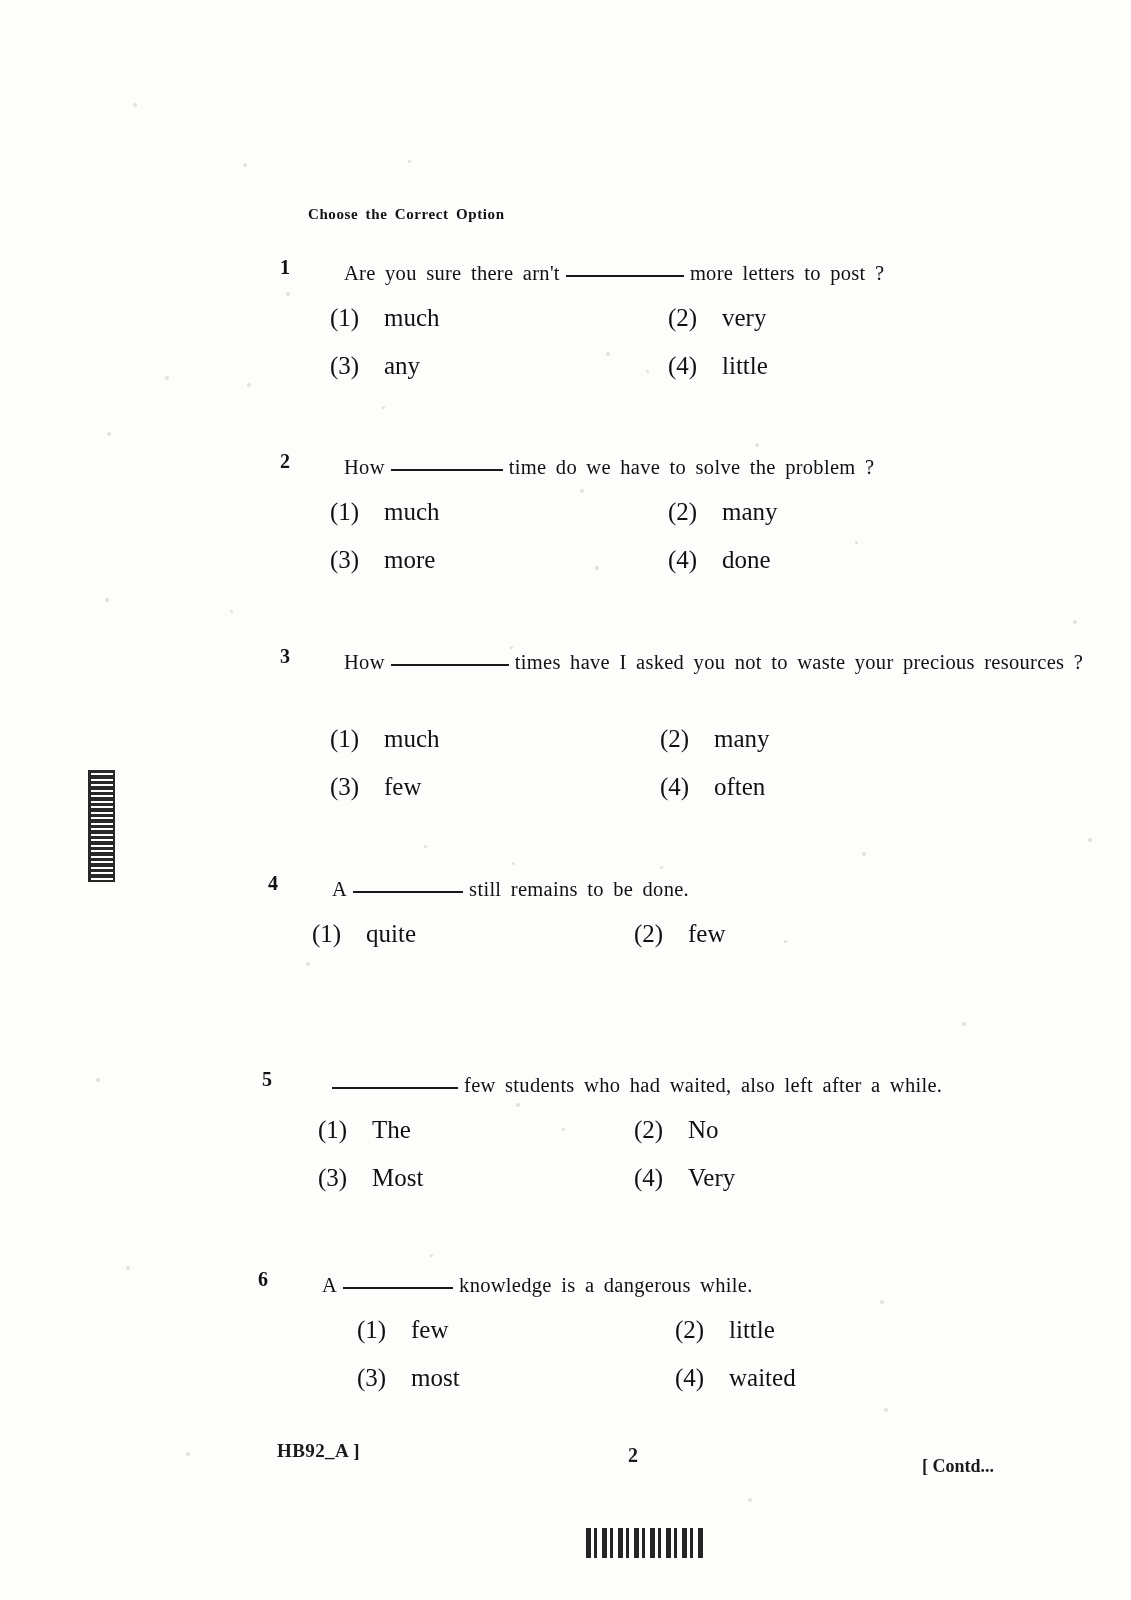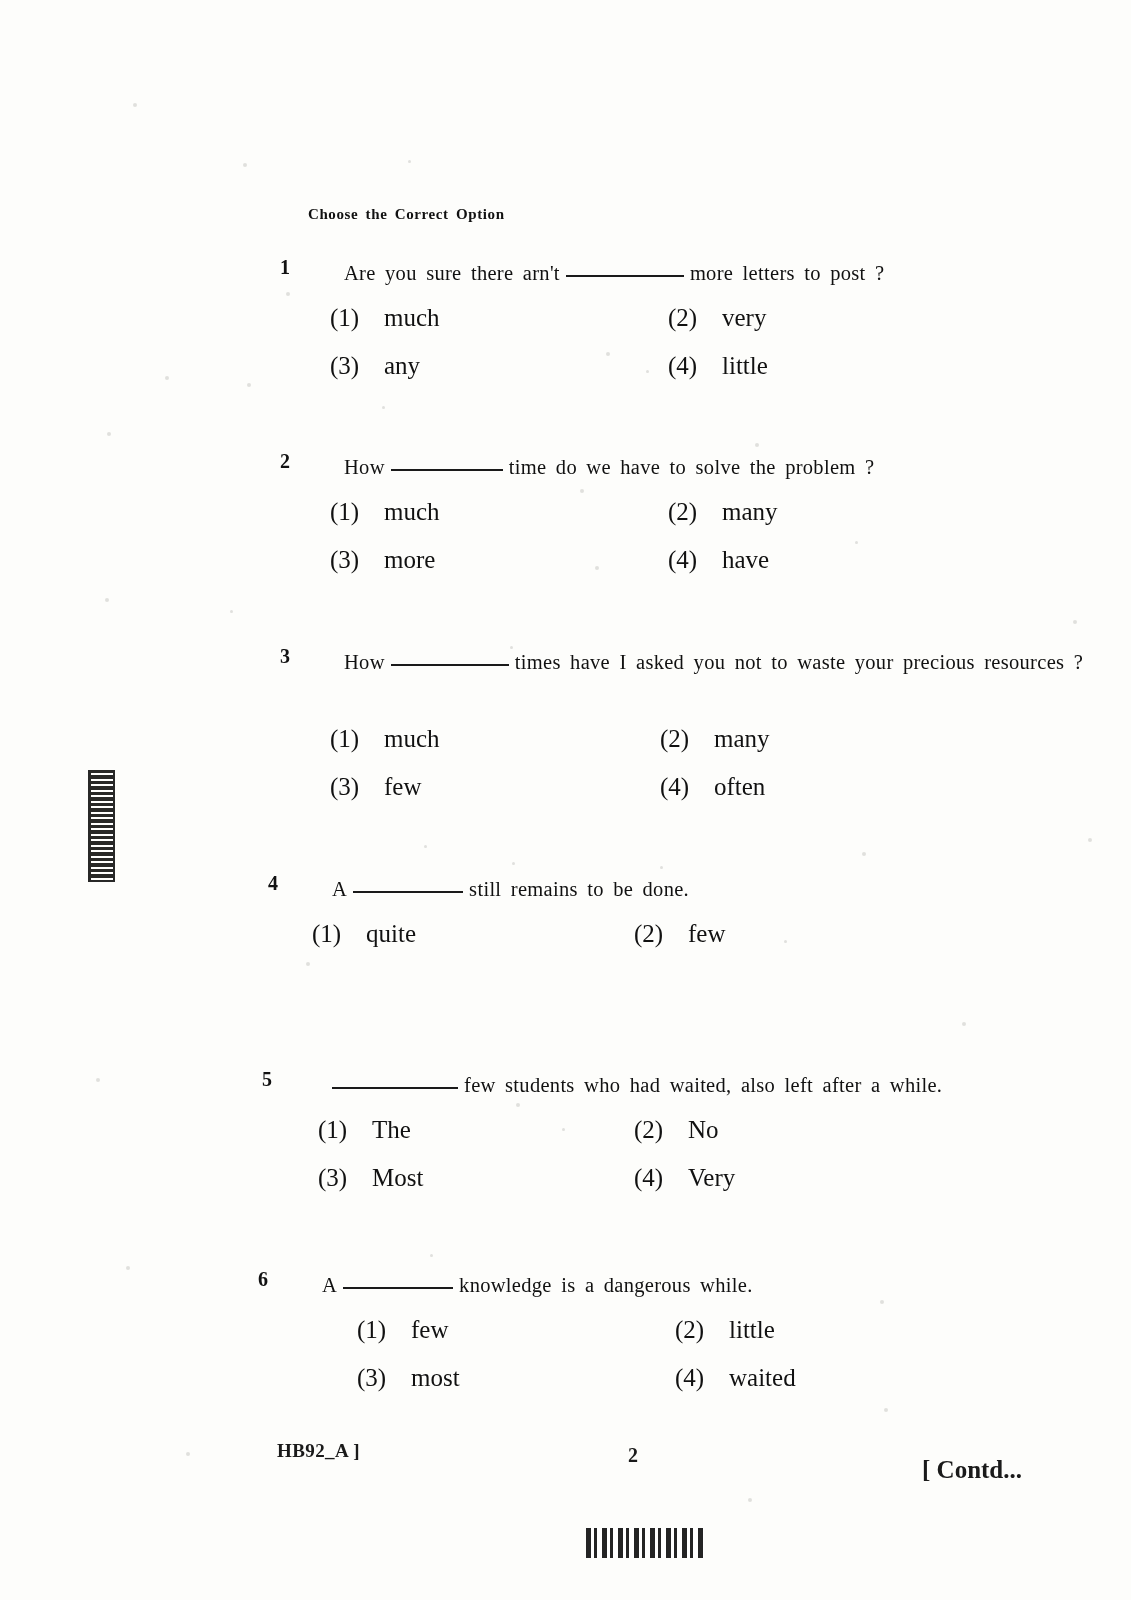--- a/index.html
+++ b/index.html
@@ -107,21 +107,21 @@
     left: 628px;
     top: 1444px;
     font-weight: bold;
     font-size: 20px;
   }
   .footer-right {
     position: absolute;
     left: 922px;
     top: 1456px;
     font-weight: bold;
-    font-size: 25px;
+    font-size: 18px;
   }
   
   .side-mark {
     position: absolute;
     left: 88px;
     top: 770px;
     width: 22px;
     height: 112px;
     background:
       repeating-linear-gradient(to bottom,
@@ -217,21 +217,21 @@
       <div class="qtext">
         <span>How</span><span class="blank" style="width:112px;"></span><span>time do we have to solve the problem ?</span>
       </div>
       <div class="opts" style="top:48px;">
         <div class="optrow">
           <div class="opt optA"><span class="lbl">(1)</span><span>much</span></div>
           <div class="opt optB"><span class="lbl">(2)</span><span>many</span></div>
         </div>
         <div class="optrow">
           <div class="opt optA"><span class="lbl">(3)</span><span>more</span></div>
-          <div class="opt optB"><span class="lbl">(4)</span><span>have</span></div>
+          <div class="opt optB"><span class="lbl">(4)</span><span>done</span></div>
         </div>
       </div>
     </div>
 
     <div class="q" style="top:645px;">
       <div class="qnum">3</div>
       <div class="qtext wide">
         <span>How</span><span class="blank" style="width:118px;"></span><span>times have I asked you not to waste your precious resources ?</span>
       </div>
       <div class="opts" style="top:80px;">

